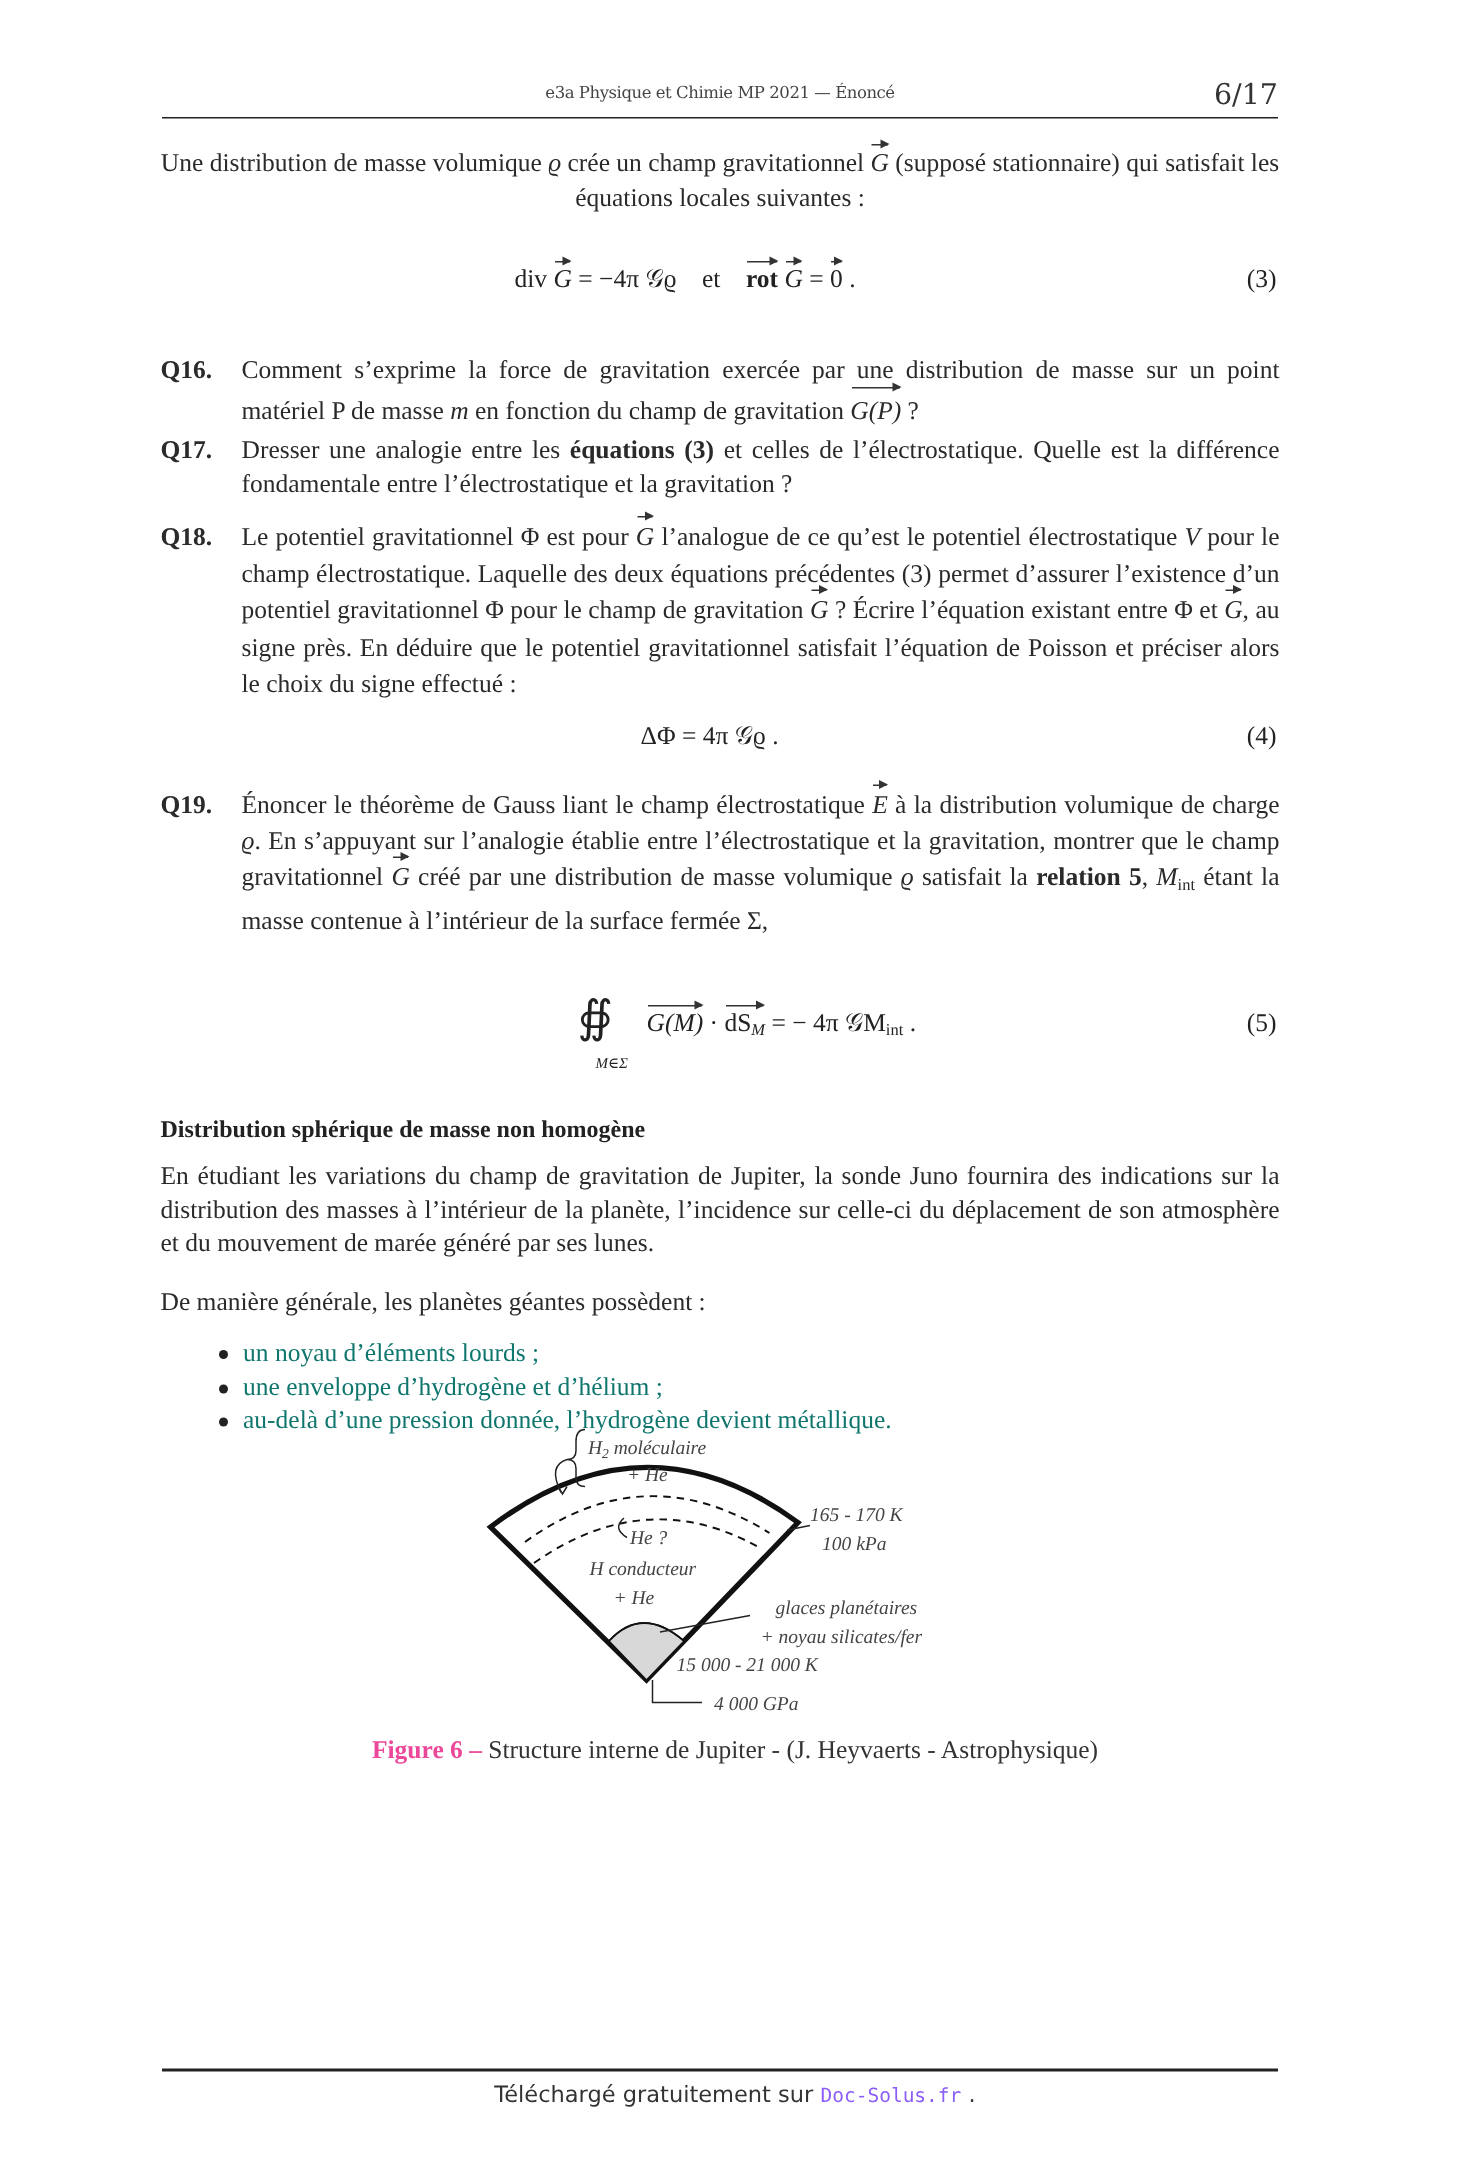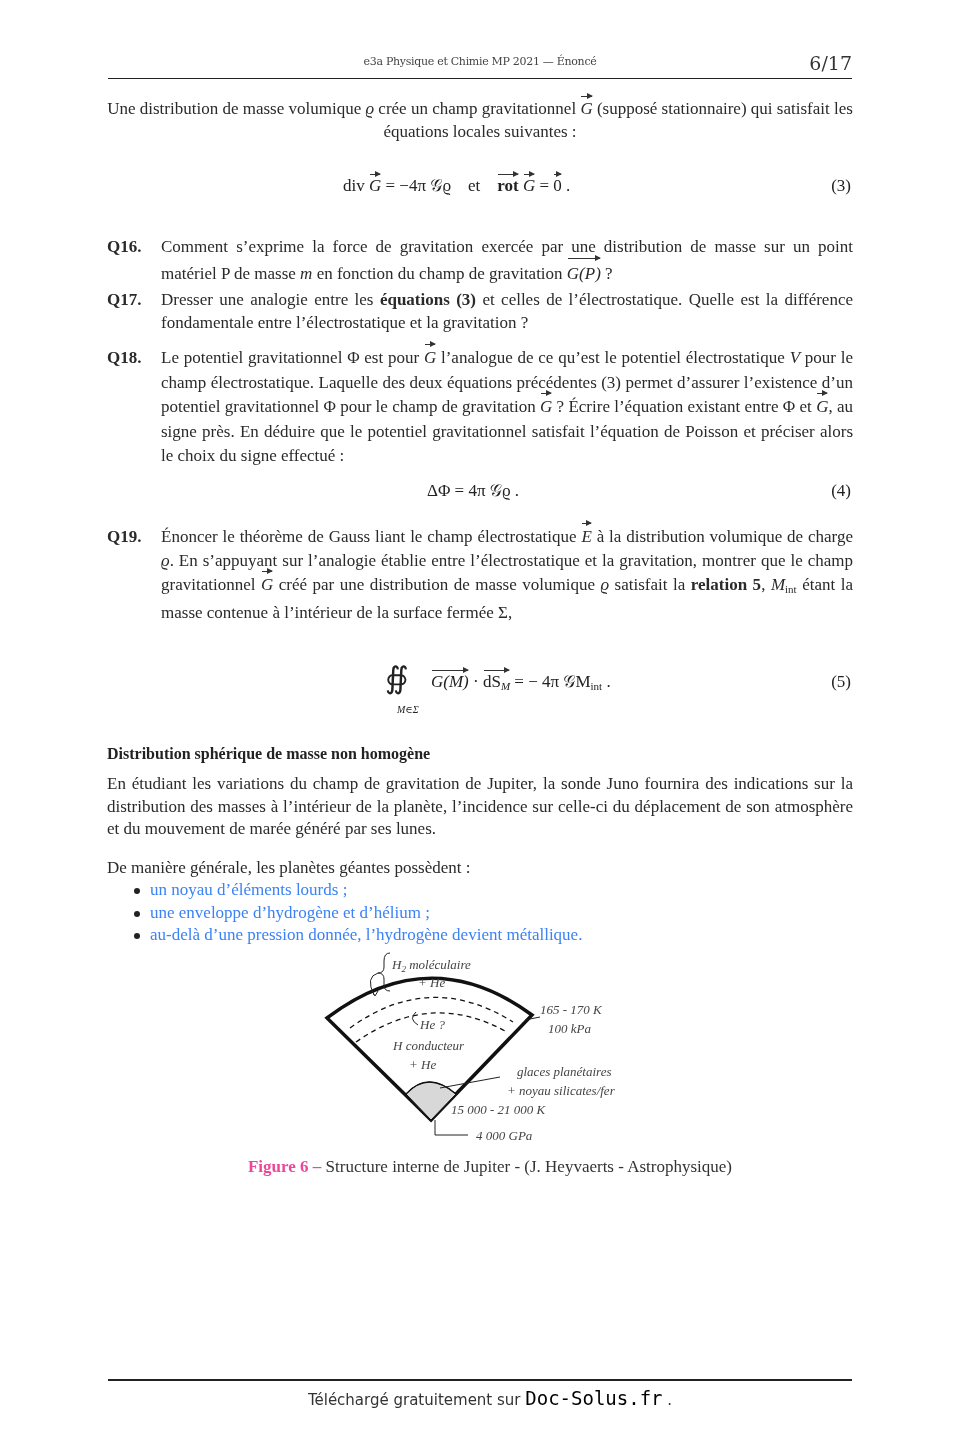--- a/index.html
+++ b/index.html
@@ -13,29 +13,29 @@
   .q .lbl { position:absolute; left:0; top:0; font-weight:bold; }
   .q .body { margin-left:54px; text-align:justify; }
   .vec { position:relative; display:inline-block; font-style:italic; }
   .vec::before { content:""; position:absolute; left:1px; right:1px; top:-2px; border-top:1px solid #333; }
   .vec::after { content:""; position:absolute; right:0px; top:-5.5px; width:0; height:0; border-left:6px solid #333; border-top:3.5px solid transparent; border-bottom:3.5px solid transparent; }
   .eq { position:absolute; left:107px; width:746px; font-size:17px; height:24px; }
   .eq .math { position:absolute; top:0; white-space:nowrap; }
   .eq .num { position:absolute; right:2px; top:0; }
   i { font-style:italic; }
   .section-title { position:absolute; left:107px; top:733px; font-size:16px; font-weight:bold; color:#222;margin-top:12px; }
-  ul.bullets { position:absolute; left:130px; top:879px; margin:0; padding:0; list-style:none; font-size:17px; line-height:22.5px; color:#3b82f6; }
+  ul.bullets { position:absolute; left:130px; top:879px; margin:12px; padding:0; list-style:none; font-size:17px; line-height:22.5px; color:#0f766e; }
   ul.bullets li { position:relative; padding-left:20px; }
   ul.bullets li .dot { position:absolute; left:4px; top:9px; width:6px; height:6px; border-radius:50%; background:#222; }
   .figure { position:absolute; left:320px; top:945px; width:340px; height:200px; }
   .caption { position:absolute; left:0; width:980px; top:1157px; text-align:center; font-size:17px; color:#333; }
   .caption b { color:#ec4899; }
   .footer-rule { position:absolute; left:108px; top:1379px; width:744px; border-top:2px solid #222; }
   .footer { position:absolute; left:0; width:980px; top:1387px; text-align:center; font-family:"DejaVu Sans", sans-serif; font-size:15px; color:#333; }
-  .footer .link { font-family:"DejaVu Sans Mono", monospace; color:#000000; font-size:19px; }
+  .footer .link { font-family:"DejaVu Sans Mono", monospace; color:#8b5cf6; font-size:13px; }
   .sub { font-size:11px; vertical-align:-3px; }
   .svgtext { font-family:"Liberation Serif", serif; font-style:italic; font-size:13px; fill:#444; }
 </style>
 </head>
 <body>
 
 <div class="page">
 
   <div class="header">
     <div class="header-title">e3a Physique et Chimie MP 2021 — Énoncé</div>

